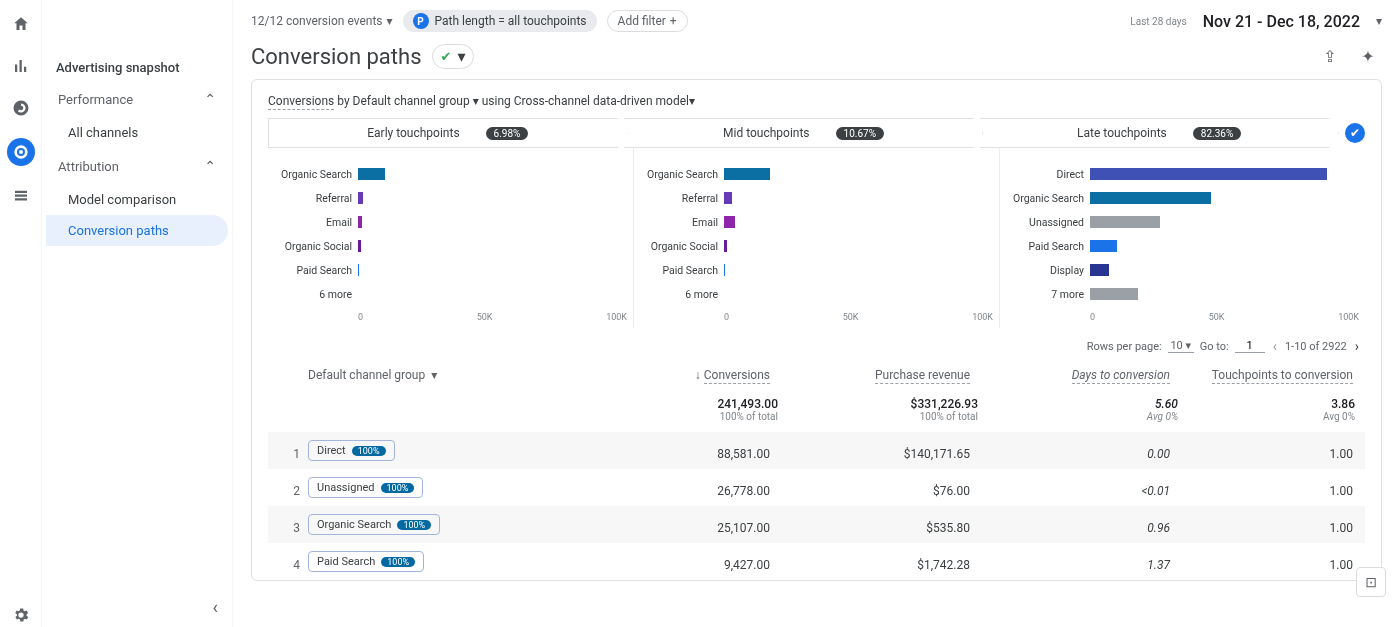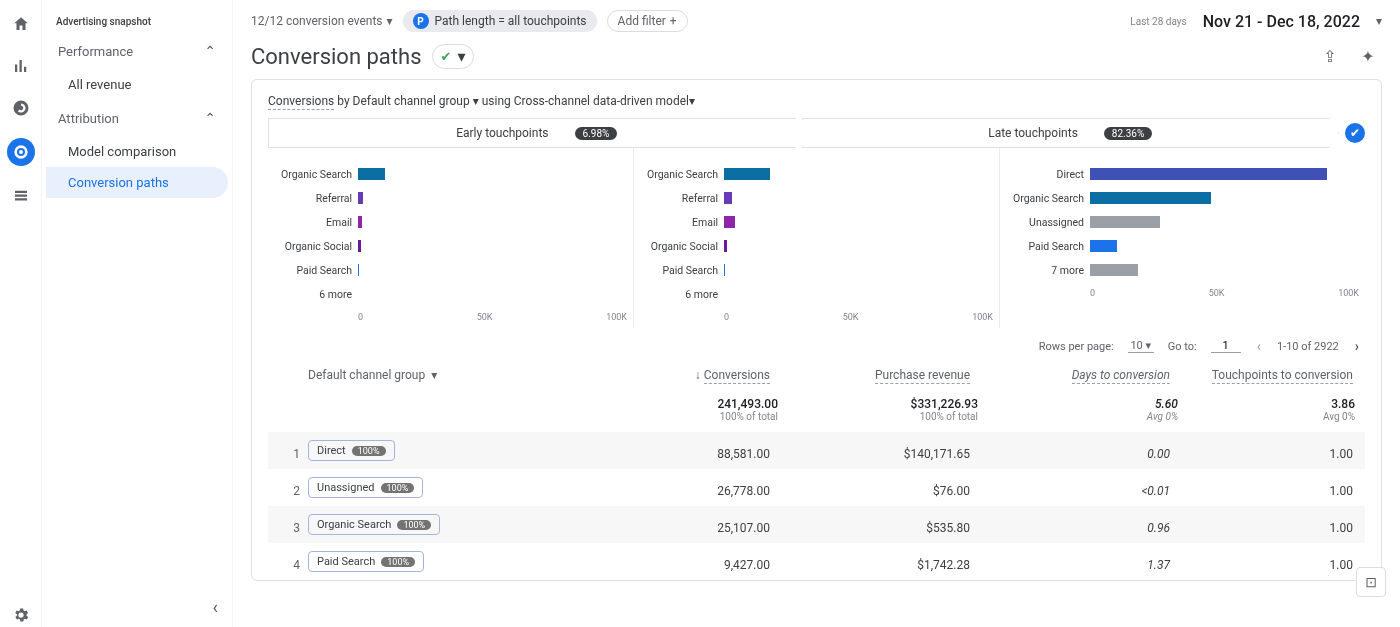--- a/index.html
+++ b/index.html
@@ -3,21 +3,21 @@
 <meta charset="utf-8">
 <style>
 * { margin:0; padding:0; box-sizing:border-box; font-family: Roboto, Arial, sans-serif; }
 body { width:1400px; height:627px; background:#fff; overflow:hidden; color:#3c4043; }
 .layout { display:flex; height:100%; }
 .rail { width:42px; background:#fff; display:flex; flex-direction:column; align-items:center; padding-top:12px; gap:18px; border-right:1px solid rgba(0,0,0,0.04);}
 .rail .ico { width:24px; height:24px; display:flex; align-items:center; justify-content:center; color:#5f6368; cursor:pointer; }
 .rail .ico.circle-active { background:#1a73e8; color:#fff; border-radius:50%; width:28px; height:28px; }
 .rail .spacer { flex:1; }
 .sidebar { width:190px; padding:10px 4px; position:relative; }
-.side-head { font-size:10px; font-weight:500; padding:6px 10px; color:#3c4043; }
+.side-head { font-size:13px; font-weight:500; padding:6px 10px; color:#3c4043;margin-top:44px; }
 .side-section { display:flex; justify-content:space-between; align-items:center; padding:10px 12px; font-size:13px; color:#5f6368; cursor:pointer; }
 .side-section .chev { font-size:14px; color:#5f6368; }
 .side-item { font-size:13px; padding:8px 8px 8px 22px; color:#3c4043; cursor:pointer; }
 .side-item.sel { color:#1a73e8; background:#e8f0fe; border-radius:0 16px 16px 0; }
 .collapse { position:absolute; bottom:10px; right:14px; font-size:18px; color:#5f6368; cursor:pointer;}
 .main { flex:1; display:flex; flex-direction:column; min-width:0; padding:0 18px; border-left:1px solid rgba(0,0,0,0.04); }
 .filters { display:flex; align-items:center; gap:10px; padding:10px 0 8px; font-size:12px; color:#5f6368;text-align:center; }
 .filters .dd { display:flex; align-items:center; gap:4px; cursor:pointer; }
 .pill { display:flex; align-items:center; gap:6px; background:#e8eaed; border-radius:14px; padding:3px 10px; font-size:12px; color:#3c4043; }
 .pill .pbadge { background:#1a73e8; color:#fff; border-radius:50%; width:16px; height:16px; display:flex; align-items:center; justify-content:center; font-size:10px; font-weight:bold; }
@@ -41,21 +41,21 @@
 .stage .pct { background:#3c4043; color:#fff; border-radius:10px; padding:1px 8px; font-size:10px; }
 .stage-check { width:20px; height:20px; border-radius:50%; background:#1a73e8; color:#fff; display:flex; align-items:center; justify-content:center; font-size:12px; margin-left:10px;}
 .charts3 { display:flex; border-bottom:0px solid #e0e0e0;}
 .chart { flex:1; padding:14px 6px 6px; border-right:1px solid #ececec; }
 .chart:last-child { border-right:none; }
 .row { display:flex; align-items:center; height:24px; gap:6px; }
 .row .lbl { width:78px; text-align:right; font-size:10.5px; color:#3c4043; }
 .row .track { flex:1; position:relative; height:12px; }
 .row .bar { position:absolute; left:0; top:0; height:12px; }
 .axis-x { display:flex; justify-content:space-between; font-size:9px; color:#80868b; padding-left:84px; padding-top:6px;}
-.tbl-ctrl { display:flex; align-items:center; justify-content:flex-end; gap:14px; font-size:11px; color:#5f6368; padding:10px 4px 6px; }
+.tbl-ctrl { display:flex; align-items:center; justify-content:flex-end; gap:6px; font-size:11px; color:#5f6368; padding:10px 4px 6px; }
 .tbl-ctrl .sel { border:none; border-bottom:1px solid #9aa0a6; font-size:11px; width:26px; text-align:center; background:transparent; cursor:pointer;}
 .tbl-ctrl .goto-in { border:none; border-bottom:1px solid #9aa0a6; width:30px; font-size:11px; text-align:center; background:transparent;}
 .nav-arrow { cursor:pointer; color:#9aa0a6; padding:0 2px; font-size:14px;}
 .tablewrap { }
 .thead, .trow { display:flex; align-items:flex-end; font-size:12px; }
 .thead { padding:8px 4px; color:#5f6368; border-bottom:1px solid transparent; }
 .thead .hcell, .trow .tcell { padding-right:8px; }
 .c-idx { width:36px; text-align:right; color:#5f6368;}
 .c-grp { width:270px; display:flex; align-items:center; gap:6px; }
 .c-conv { width:200px; text-align:right; }
@@ -63,21 +63,21 @@
 .c-days { width:200px; text-align:right;font-style:italic; }
 .c-tp { flex:1; text-align:right; padding-right:6px;}
 .dotted { border-bottom:1px dashed #9aa0a6; padding-bottom:1px; }
 .tsummary { display:flex; align-items:flex-start; padding:6px 4px 10px; font-size:12px; }
 .tsummary .big { font-weight:500; color:#202124; }
 .tsummary .sub { font-size:10px; color:#80868b; }
 .tsummary .col { display:flex; flex-direction:column; align-items:flex-end; }
 .trow { padding:8px 4px; }
 .trow:nth-child(odd) { background:#f7f7f7; }
 .chip { border:1px solid #a3b5df; border-radius:4px; padding:3px 8px; font-size:11px; color:#3c4043; display:inline-flex; align-items:center; gap:6px; }
-.chip .hundred { background:#737373; color:#fff; border-radius:9px; padding:0 6px; font-size:9px; }
+.chip .hundred { background:#0369a1; color:#fff; border-radius:9px; padding:0 6px; font-size:9px; }
 .feedback { position:fixed; right:14px; bottom:30px; width:30px; height:30px; border:1px solid #dadce0; border-radius:4px; display:flex; align-items:center; justify-content:center; color:#5f6368; font-size:14px; cursor:pointer; background:#fff;}
 svg.i { width:18px; height:18px; fill:currentColor; }
 </style>
 </head>
 <body>
 
 <div class="layout">
 
   <div class="rail">
     <div class="ico">
@@ -112,21 +112,21 @@
         </svg>
       </div>
   </div>
 
   <div class="sidebar">
     <div class="side-head">Advertising snapshot</div>
     <div class="side-section">
       <span>Performance</span>
       <span class="chev">⌃</span>
     </div>
-    <div class="side-item">All revenue</div>
+    <div class="side-item">All channels</div>
     <div class="side-section">
       <span>Attribution</span>
       <span class="chev">⌃</span>
     </div>
     <div class="side-item">Model comparison</div>
     <div class="side-item sel">Conversion paths</div>
     <div class="collapse">‹</div>
   </div>
 
   <div class="main">
@@ -167,20 +167,24 @@
       <div class="crumb">
         <span class="under">Conversions</span><span> by Default channel group</span><span> ▾</span><span>  using Cross-channel data-driven model</span><span>▾</span>
       </div>
 
       <div class="stages">
         <div class="stage">
           <span>Early touchpoints</span>
           <span class="pct">6.98%</span>
         </div>
         <div class="stage">
+          <span>Mid touchpoints</span>
+          <span class="pct">10.67%</span>
+        </div>
+        <div class="stage">
           <span>Late touchpoints</span>
           <span class="pct">82.36%</span>
         </div>
         <div class="stage-check">✔</div>
       </div>
 
       <div class="charts3" id="charts3">
           <div class="chart">
             <div class="row">
               <div class="lbl">Organic Search</div>
@@ -283,20 +287,26 @@
             <div class="row">
               <div class="lbl">Unassigned</div>
               <div class="track">
                 <div class="bar" style="width: 26%; background: rgb(154, 160, 166);"></div>
               </div>
             </div>
             <div class="row">
               <div class="lbl">Paid Search</div>
               <div class="track">
                 <div class="bar" style="width: 10%; background: rgb(26, 115, 232);"></div>
+              </div>
+            </div>
+            <div class="row">
+              <div class="lbl">Display</div>
+              <div class="track">
+                <div class="bar" style="width: 7%; background: rgb(40, 53, 147);"></div>
               </div>
             </div>
             <div class="row">
               <div class="lbl">7 more</div>
               <div class="track">
                 <div class="bar" style="width: 18%; background: rgb(154, 160, 166);"></div>
               </div>
             </div>
             <div class="axis-x">
               <span>0</span>

